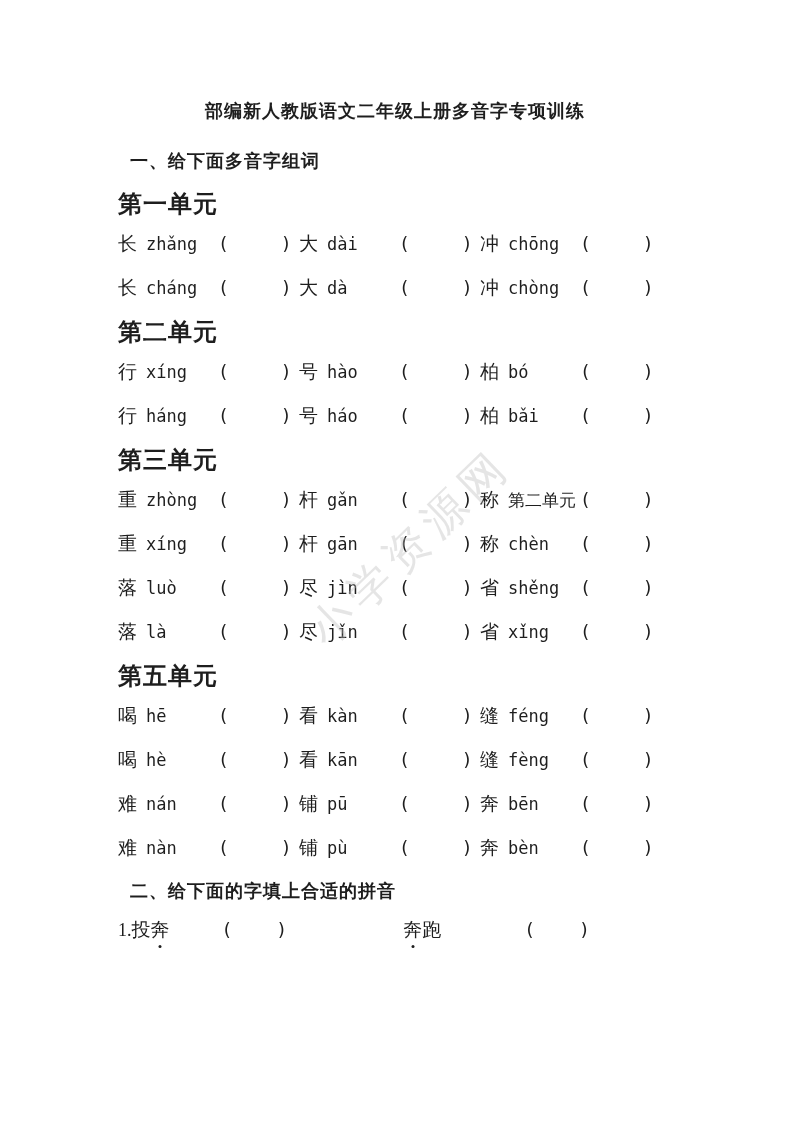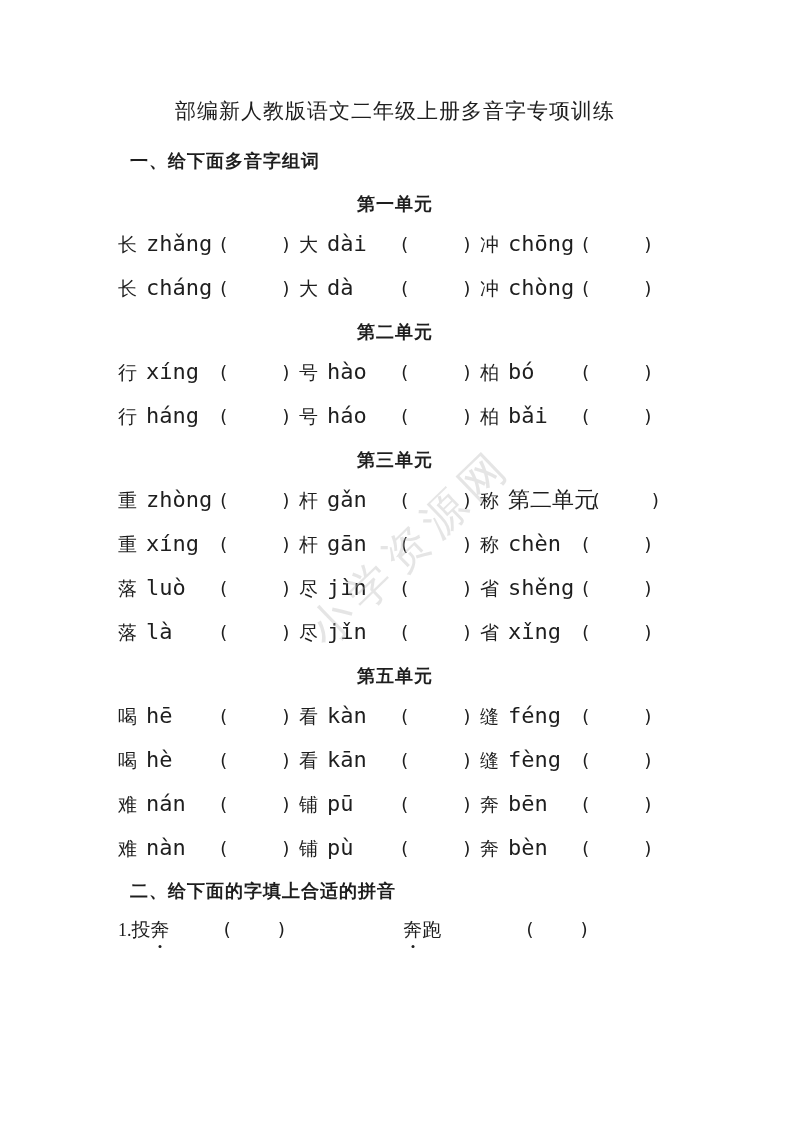--- a/index.html
+++ b/index.html
@@ -21,58 +21,57 @@
     letter-spacing:8px;
     color:#bdbdbd;
     opacity:.38;
     text-align:center;
     white-space:nowrap;
     pointer-events:none;
     user-select:none;
   }
   .title{
     margin:0;
-    font-size:21px;
-    font-weight:400;
+    font-size:18px;
+    font-weight:700;
     text-align:center;
     line-height:29px;
     letter-spacing:1px;
   }
   .sec-heading{
     margin:22px 0 0 12px;
     font-size:18px;
     font-weight:700;
     line-height:26px;
     letter-spacing:1px;
   }
   .sec-heading.two{margin-top:15px;}
   .unit-header{
-    font-size:18px;
+    font-size:24px;
     font-weight:700;
-    text-align:center;
     line-height:26px;
     margin:17px 0 13px 0;
     letter-spacing:1px;
   }
   .mrow{
     display:flex;
     line-height:27px;
     margin-bottom:16px;
     font-size:19px;
   }
   .cell{
     width:181px;
     display:flex;
     align-items:baseline;
     white-space:nowrap;
   }
   .hanzi{min-width:23px;}
   .pinyin{
     font-family:"DejaVu Sans Mono","Liberation Mono",monospace;
-    font-size:22px;
+    font-size:17px;
     min-width:72px;
     margin-left:5px;
   }
   .paren{
     font-family:"DejaVu Sans Mono","Liberation Mono",monospace;
     font-size:18px;
   }
   .blank-gap{display:inline-block;width:52px;}
   .item-row{
     display:flex;

